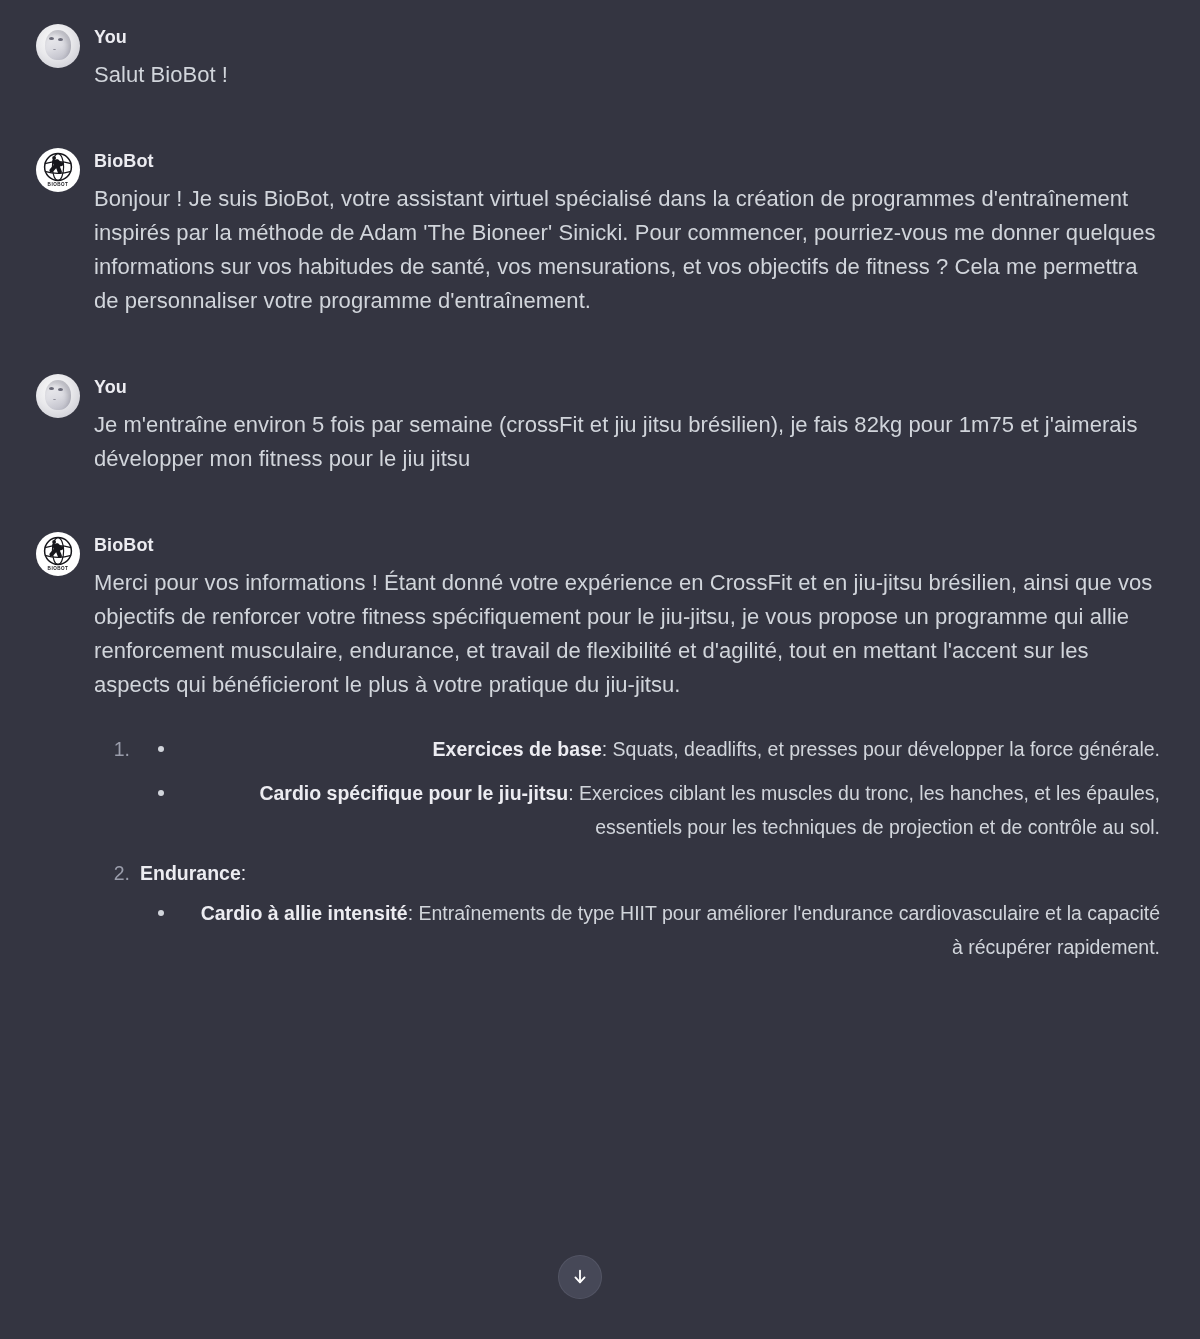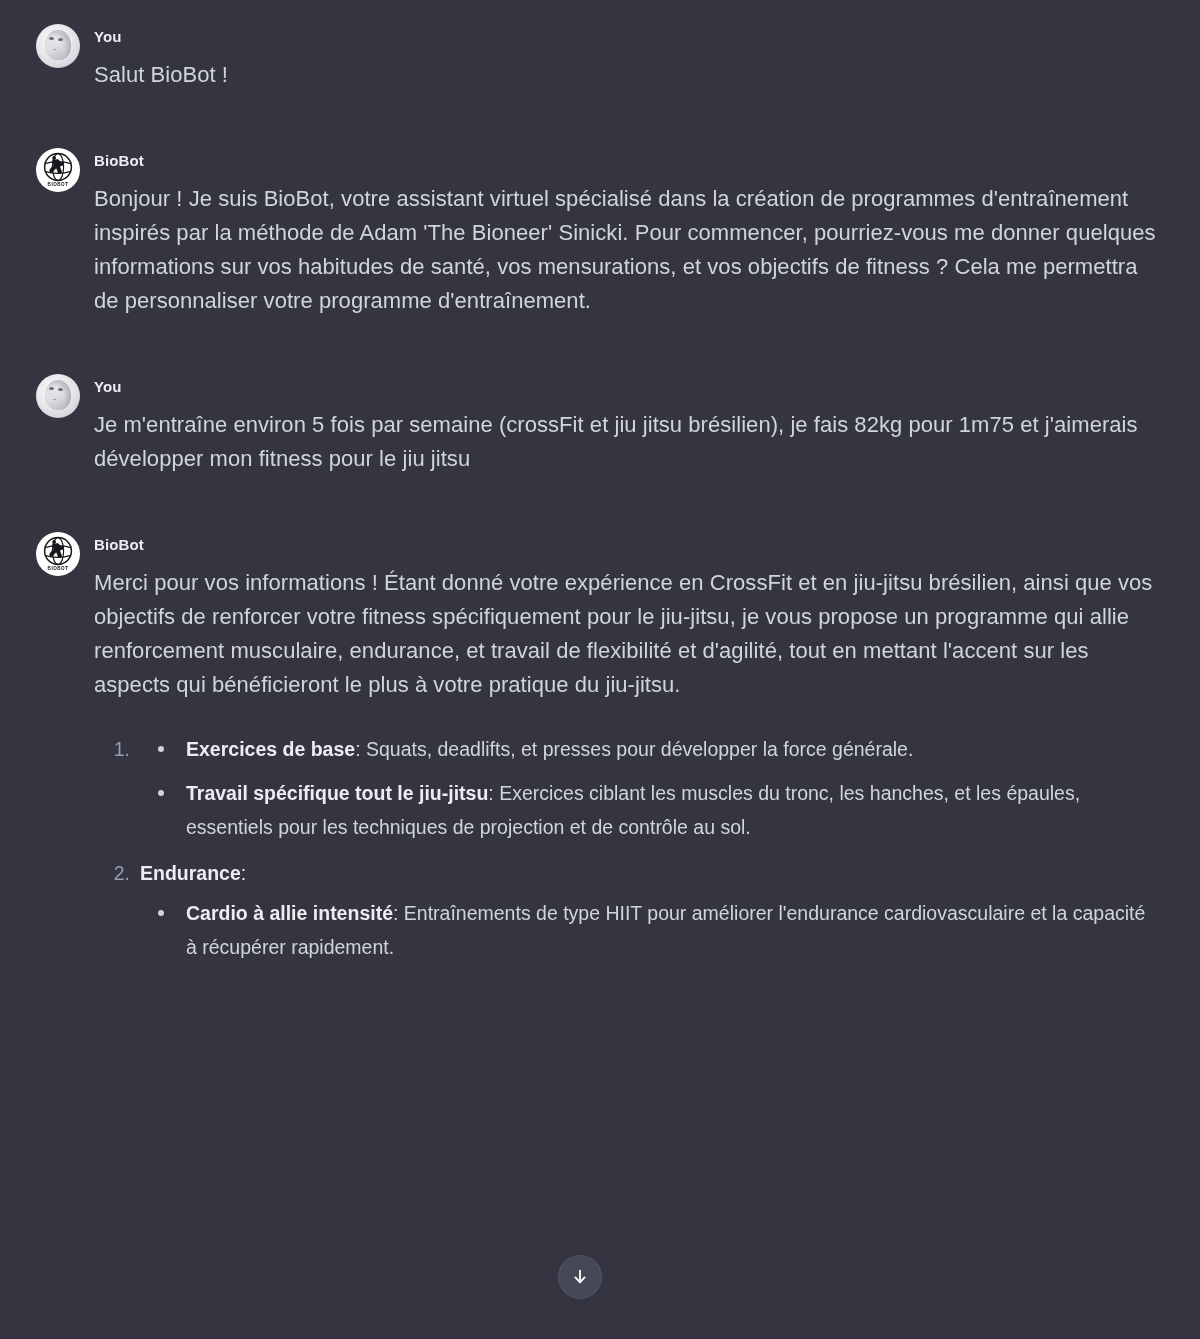--- a/index.html
+++ b/index.html
@@ -75,21 +75,21 @@
   }
   .avatar-bot svg { width: 40px; height: 40px; display: block; }
 
   .body-col {
     flex: 1 1 auto;
     min-width: 0;
     padding-top: 1px;
   }
 
   .author {
-    font-size: 15px;
+    font-size: 18px;
     font-weight: 700;
     line-height: 24px;
     color: #ececf1;
     margin-bottom: 9px;
     letter-spacing: .1px;
   }
 
   .para {
     font-size: 22px;
     line-height: 34px;
@@ -126,20 +126,21 @@
     font-size: 19.5px;
     line-height: 34px;
     color: #ececf1;
   }
   .step-title b { font-weight: 700; }
 
   ul.subs {
     list-style: none;
     margin: 6px 0 12px 0;
     padding: 0;
+    text-align: right;
   }
   ul.subs > li {
     position: relative;
     padding-left: 46px;
     margin-bottom: 10px;
     font-size: 19.5px;
     line-height: 34px;
     color: #d1d5db;
     max-width: 1060px;
   }
@@ -239,21 +240,21 @@
       <div class="para">Merci pour vos informations ! Étant donné votre expérience en CrossFit et en jiu-jitsu brésilien, ainsi que vos objectifs de renforcer votre fitness spécifiquement pour le jiu-jitsu, je vous propose un programme qui allie renforcement musculaire, endurance, et travail de flexibilité et d'agilité, tout en mettant l'accent sur les aspects qui bénéficieront le plus à votre pratique du jiu-jitsu.</div>
 
       <ol class="steps">
 
         <li>
           <ul class="subs">
             <li>
               <b>Exercices de base</b><span>: Squats, deadlifts, et presses pour développer la force générale.</span>
             </li>
             <li>
-              <b>Travail spécifique tout le jiu-jitsu</b><span>: Exercices ciblant les muscles du tronc, les hanches, et les épaules, essentiels pour les techniques de projection et de contrôle au sol.</span>
+              <b>Cardio spécifique pour le jiu-jitsu</b><span>: Exercices ciblant les muscles du tronc, les hanches, et les épaules, essentiels pour les techniques de projection et de contrôle au sol.</span>
             </li>
           </ul>
         </li>
 
         <li>
           <div class="step-title">
             <b>Endurance</b><span>:</span>
           </div>
           <ul class="subs">
             <li>

